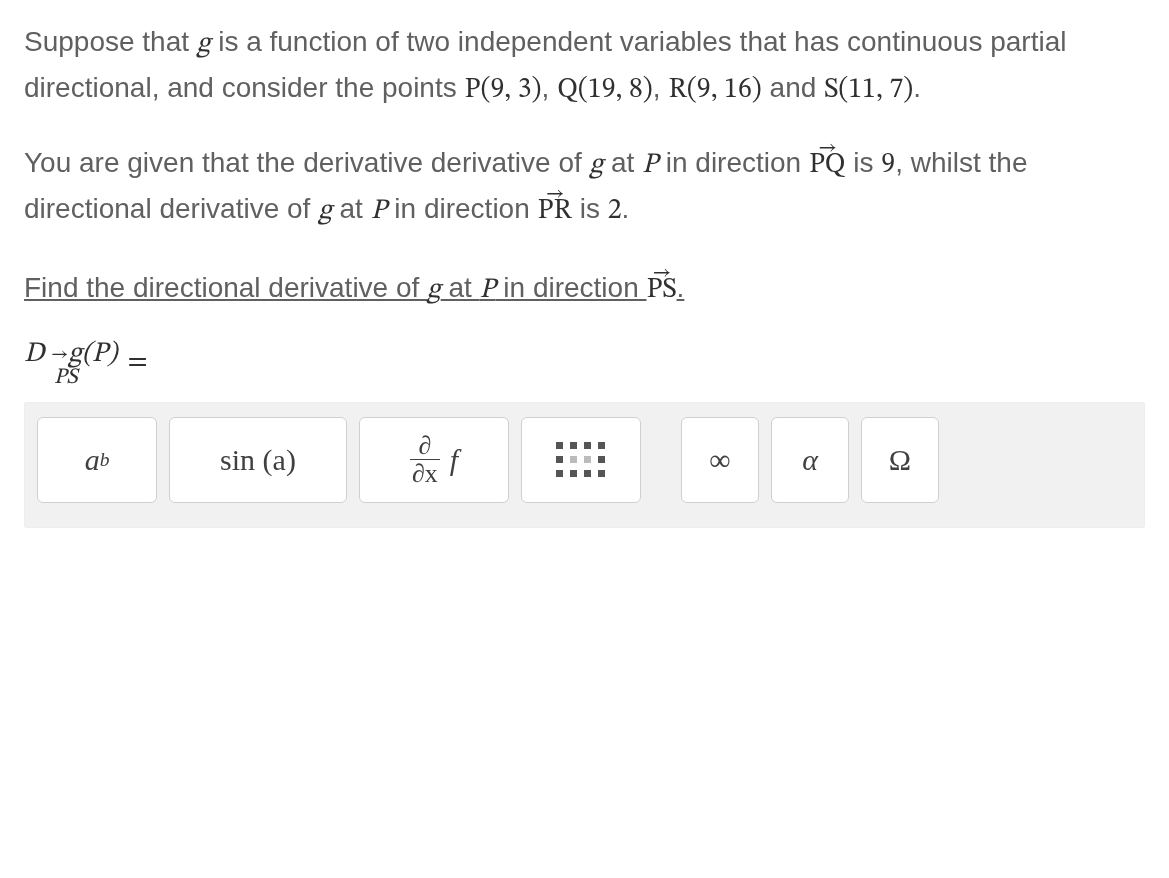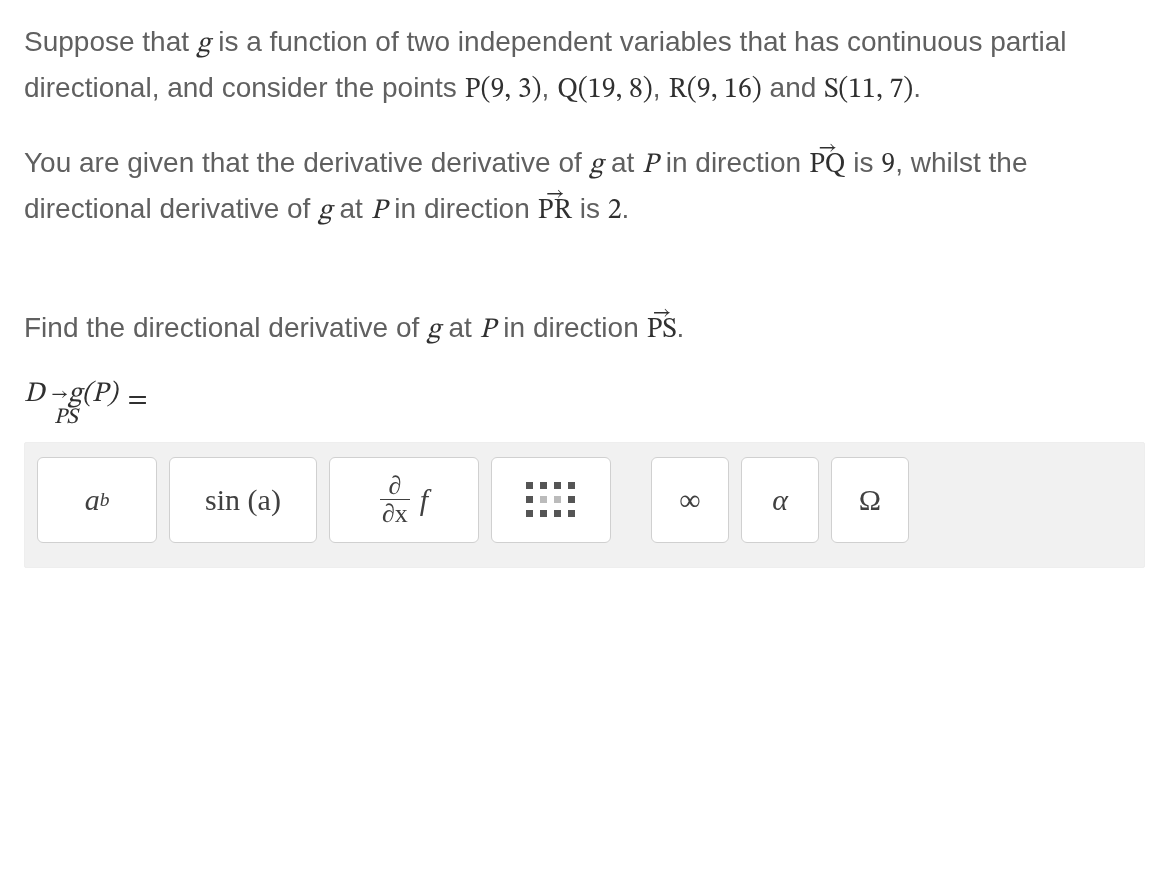--- a/index.html
+++ b/index.html
@@ -33,21 +33,21 @@
     position: absolute;
     top: -0.60em;
     left: 0;
     right: 0;
     text-align: center;
     font-size: 0.7em;
     letter-spacing: -1px;
   }
   .prompt-line {
     display: flex;
-    align-items: flex-start;
+    align-items: center;
     gap: 10px;
     margin-top: 28px;
   }
   .dsub {
     display: inline-flex;
     flex-direction: column;
     align-items: flex-start;
     line-height: 1.0;
   }
   .dsub-top {
@@ -82,21 +82,21 @@
     display: flex;
     align-items: center;
     justify-content: center;
     font-family: "Cambria Math", Georgia, serif;
     font-size: 30px;
     color: #404040;
     box-sizing: border-box;
     cursor: pointer;
   }
   .w-wide { width: 120px; }
-  .w-sin { width: 148px; }
+  .w-sin { width: 178px; }
   .w-frac { width: 150px; }
   .w-matrix { width: 120px; }
   .w-small { width: 78px; }
   .gap-after { margin-right: 28px; }
 
   
   .frac-outer {
     display: inline-flex;
     align-items: center;
     gap: 10px;
@@ -139,21 +139,21 @@
 
 <p class="block">
   <span>Suppose that </span><span class="math ital">g</span><span> is a function of two independent variables that has continuous partial directional, and consider the points </span><span class="math">P(9, 3)</span><span>, </span><span class="math">Q(19, 8)</span><span>, </span><span class="math">R(9, 16)</span><span> and </span><span class="math">S(11, 7)</span><span>.</span>
 </p>
 
 <p class="block">
   <span>You are given that the derivative derivative of </span><span class="math ital">g</span><span> at </span><span class="math ital">P</span><span> in direction </span><span class="math arrow-over">PQ</span>
   <span> is </span><span class="math">9</span><span>, whilst the directional derivative of </span><span class="math ital">g</span><span> at </span><span class="math ital">P</span><span> in direction </span><span class="math arrow-over">PR</span><span> is </span><span class="math">2</span><span>.</span>
 </p>
 
-<p class="block" style="margin-top:72px;">
+<p class="block" style="margin-top:32px;text-decoration:underline;">
   <span>Find the directional derivative of </span><span class="math ital">g</span><span> at </span><span class="math ital">P</span><span> in direction </span><span class="math arrow-over">PS</span><span>.</span>
 </p>
 
 <div class="prompt-line math">
   <span class="dsub">
     <span class="dsub-top">
       <span class="ital">D</span>
       <span class="sub-arrow">→</span><span class="ital">g(P)</span>
     </span>
     <span class="dsub-bottom ital">PS</span>

